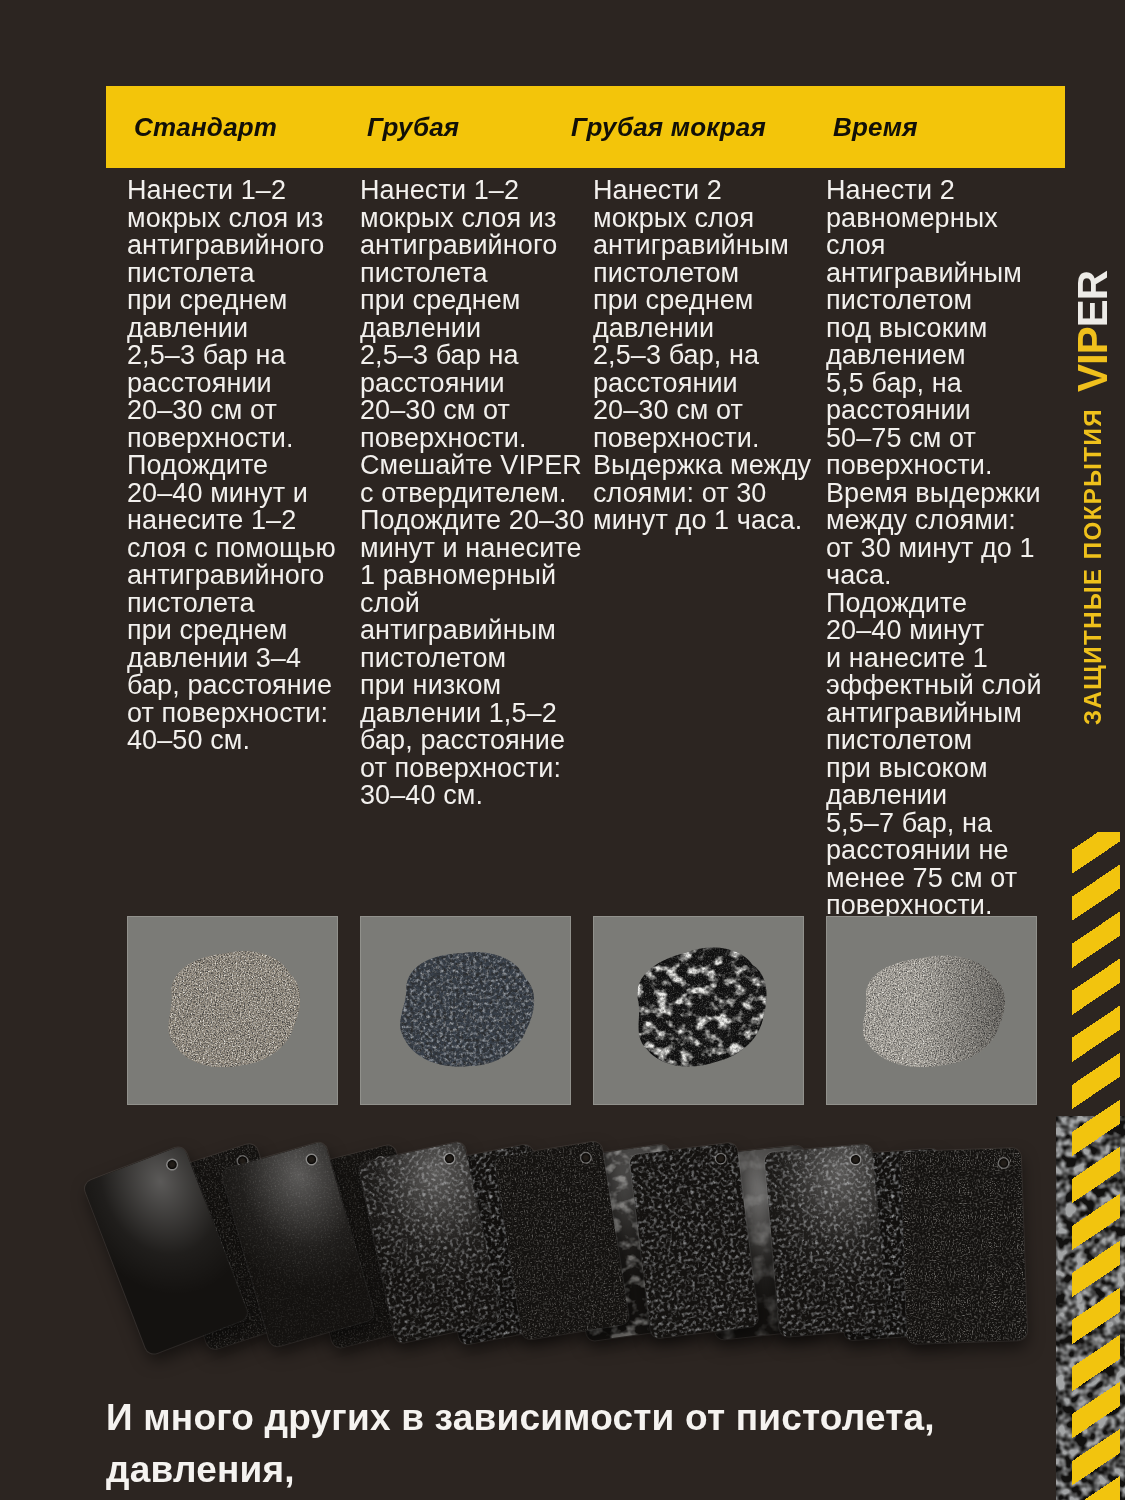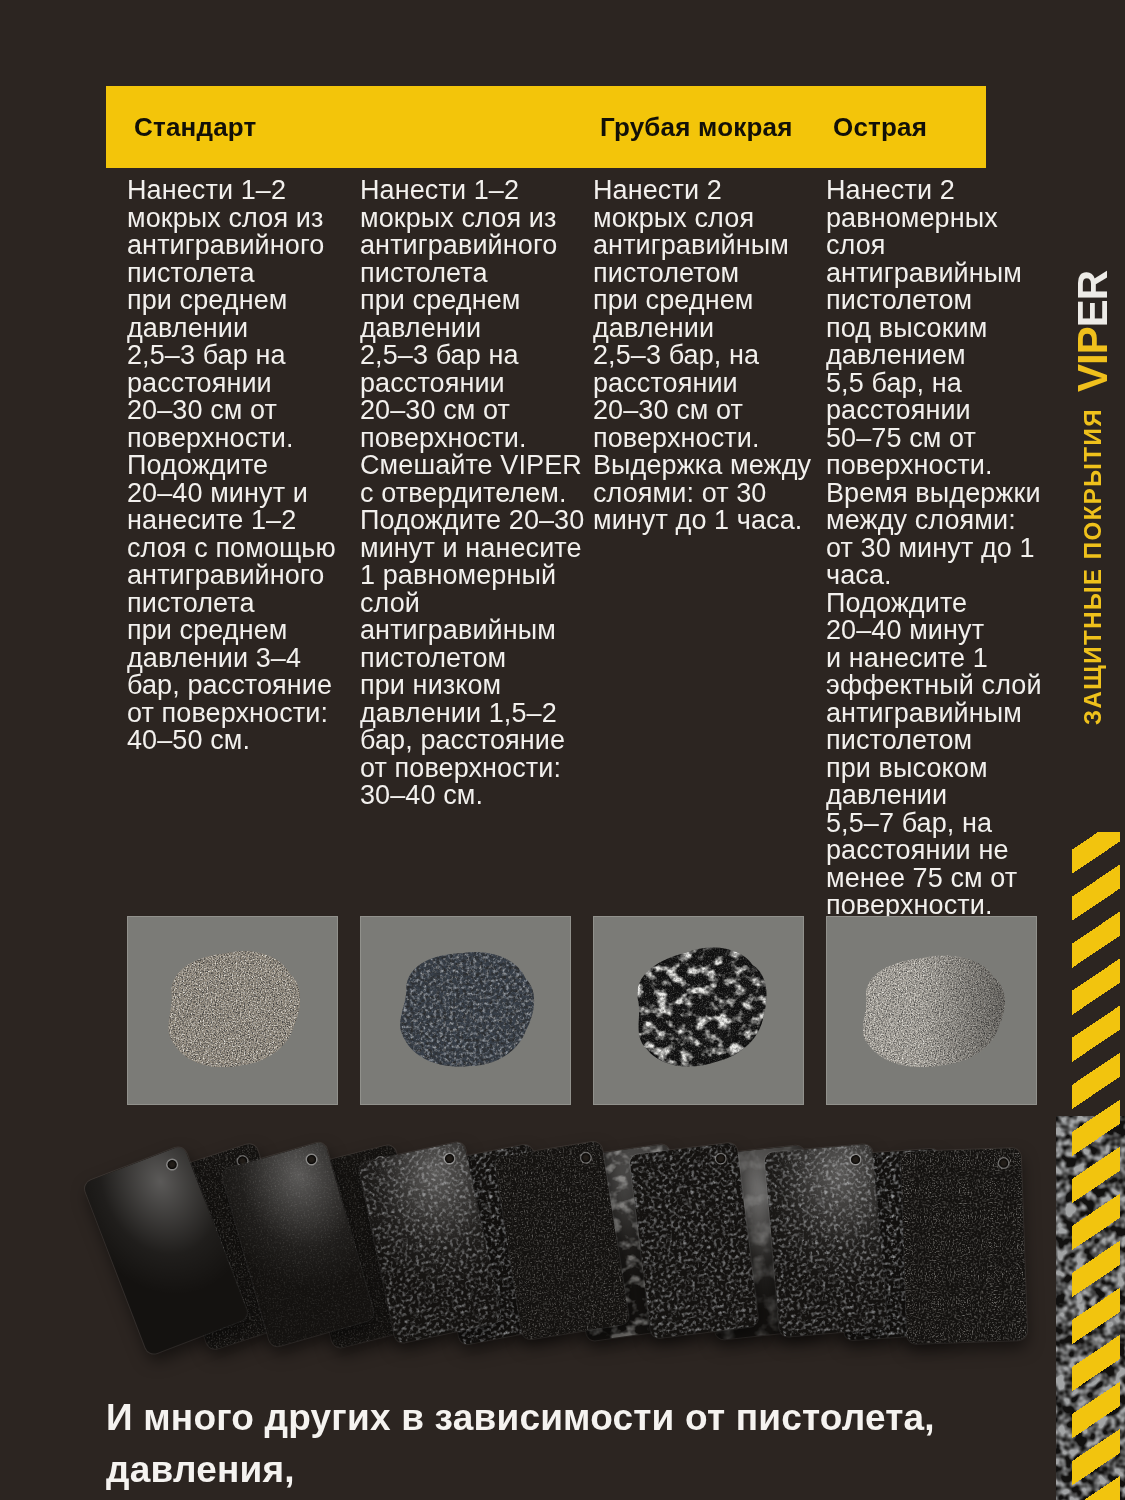--- a/index.html
+++ b/index.html
@@ -3,28 +3,29 @@
 <meta charset="utf-8">
 <style>
   html,body{margin:0;padding:0;}
   body{
     width:1125px;height:1500px;position:relative;overflow:hidden;
     background:#2c2521;
     font-family:"Liberation Sans","DejaVu Sans",sans-serif;
   }
   
   .tbl-header{
-    position:absolute;left:106px;top:86px;width:880px;height:82px;
+    position:absolute;left:106px;top:86px;width:959px;height:82px;
     background:#f3c50a;
+    font-style:italic;
   }
   .header-cell{
     position:absolute;top:0;height:100%;display:flex;align-items:center;
     font-size:26px;font-weight:bold;color:#121008;letter-spacing:.2px;
   }
-  .hc0{left:28px}.hc1{left:261px}.hc2{left:494px}.hc3{left:727px}
+  .hc0{left:28px}.hc1{left:261px}.hc2{left:465px}.hc3{left:727px}
   
   .col-text{
     position:absolute;top:177px;width:228px;
     color:#f2f0ed;font-size:27px;line-height:27.5px;
     white-space:pre-line;letter-spacing:.1px;
   }
   .ct0{left:127px}.ct1{left:360px}.ct2{left:593px}.ct3{left:826px}
   
   .sample{
     position:absolute;top:916px;width:211px;height:189px;box-sizing:border-box;
@@ -139,22 +140,23 @@
       </clipPath>
     <linearGradient id="darkRight" x1="0" y1="0" x2="1" y2="0">
       <stop offset="0.45" stop-color="#000" stop-opacity="0"></stop>
       <stop offset="1" stop-color="#000" stop-opacity="0.5"></stop>
     </linearGradient>
   </defs>
 </svg>
 
 <div class="tbl-header">
   <div class="header-cell hc0">Стандарт</div>
+  <div class="header-cell hc1">Грубая</div>
   <div class="header-cell hc2">Грубая мокрая</div>
-  <div class="header-cell hc3">Острая</div>
+  <div class="header-cell hc3">Время</div>
 </div>
 
 <div class="col-text ct0">Нанести 1–2
 мокрых слоя из
 антигравийного
 пистолета
 при среднем
 давлении
 2,5–3 бар на
 расстоянии

